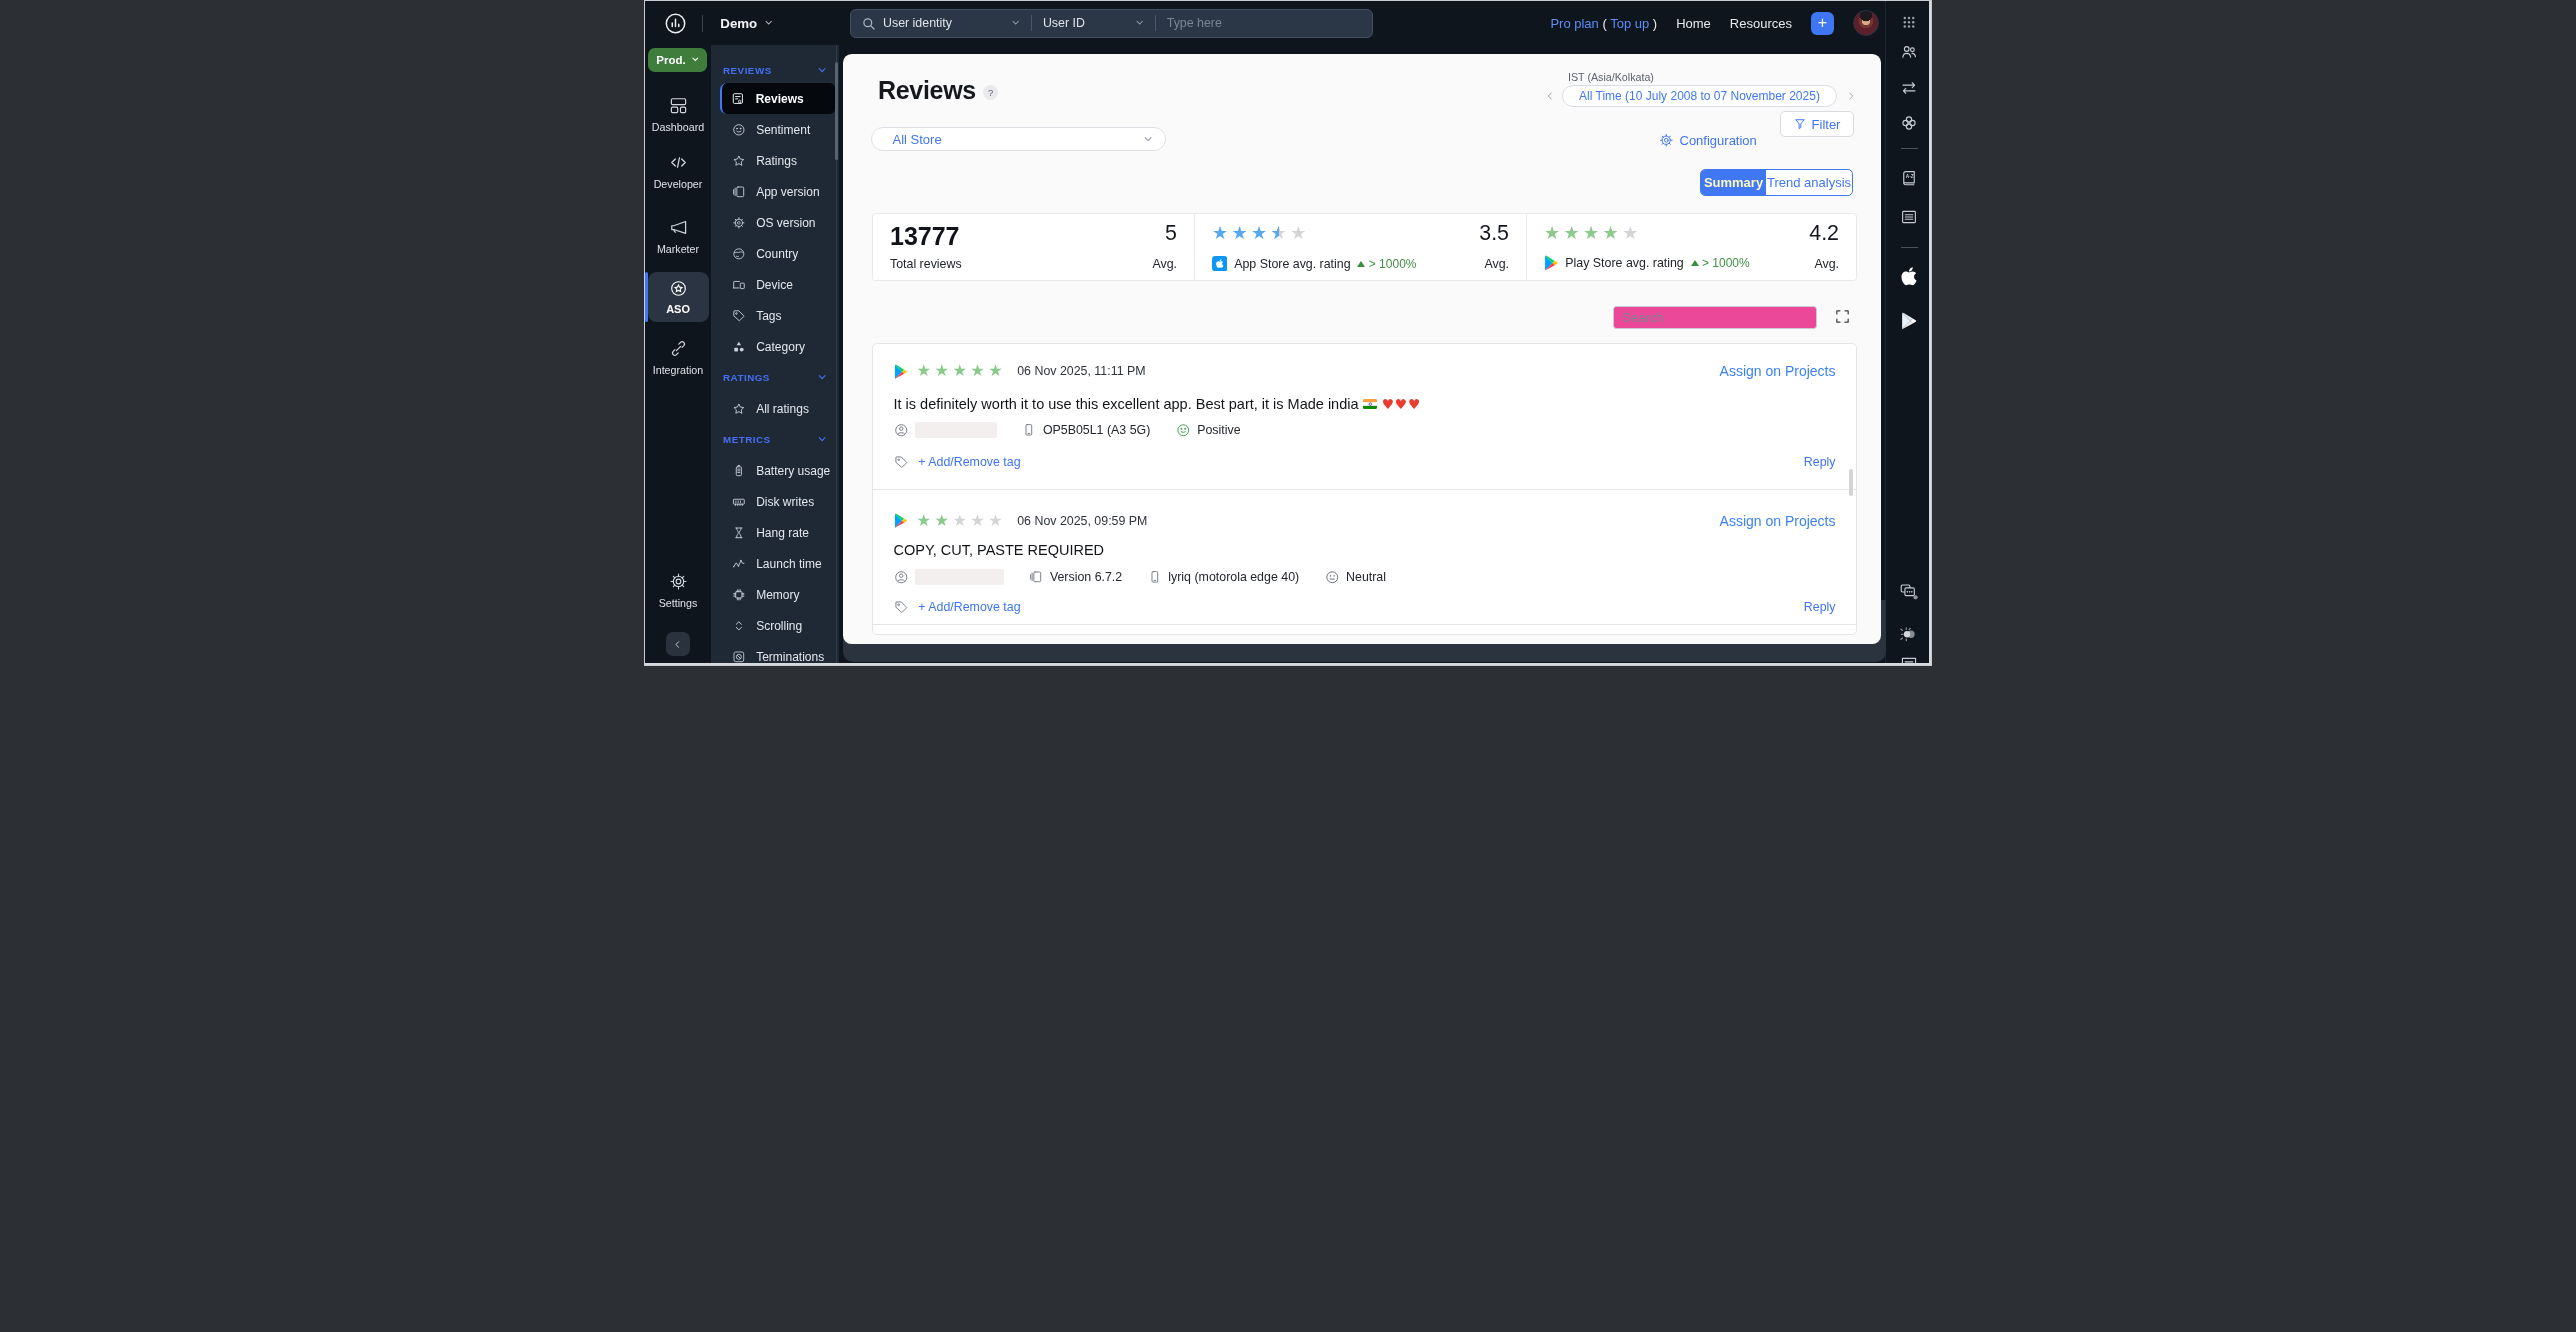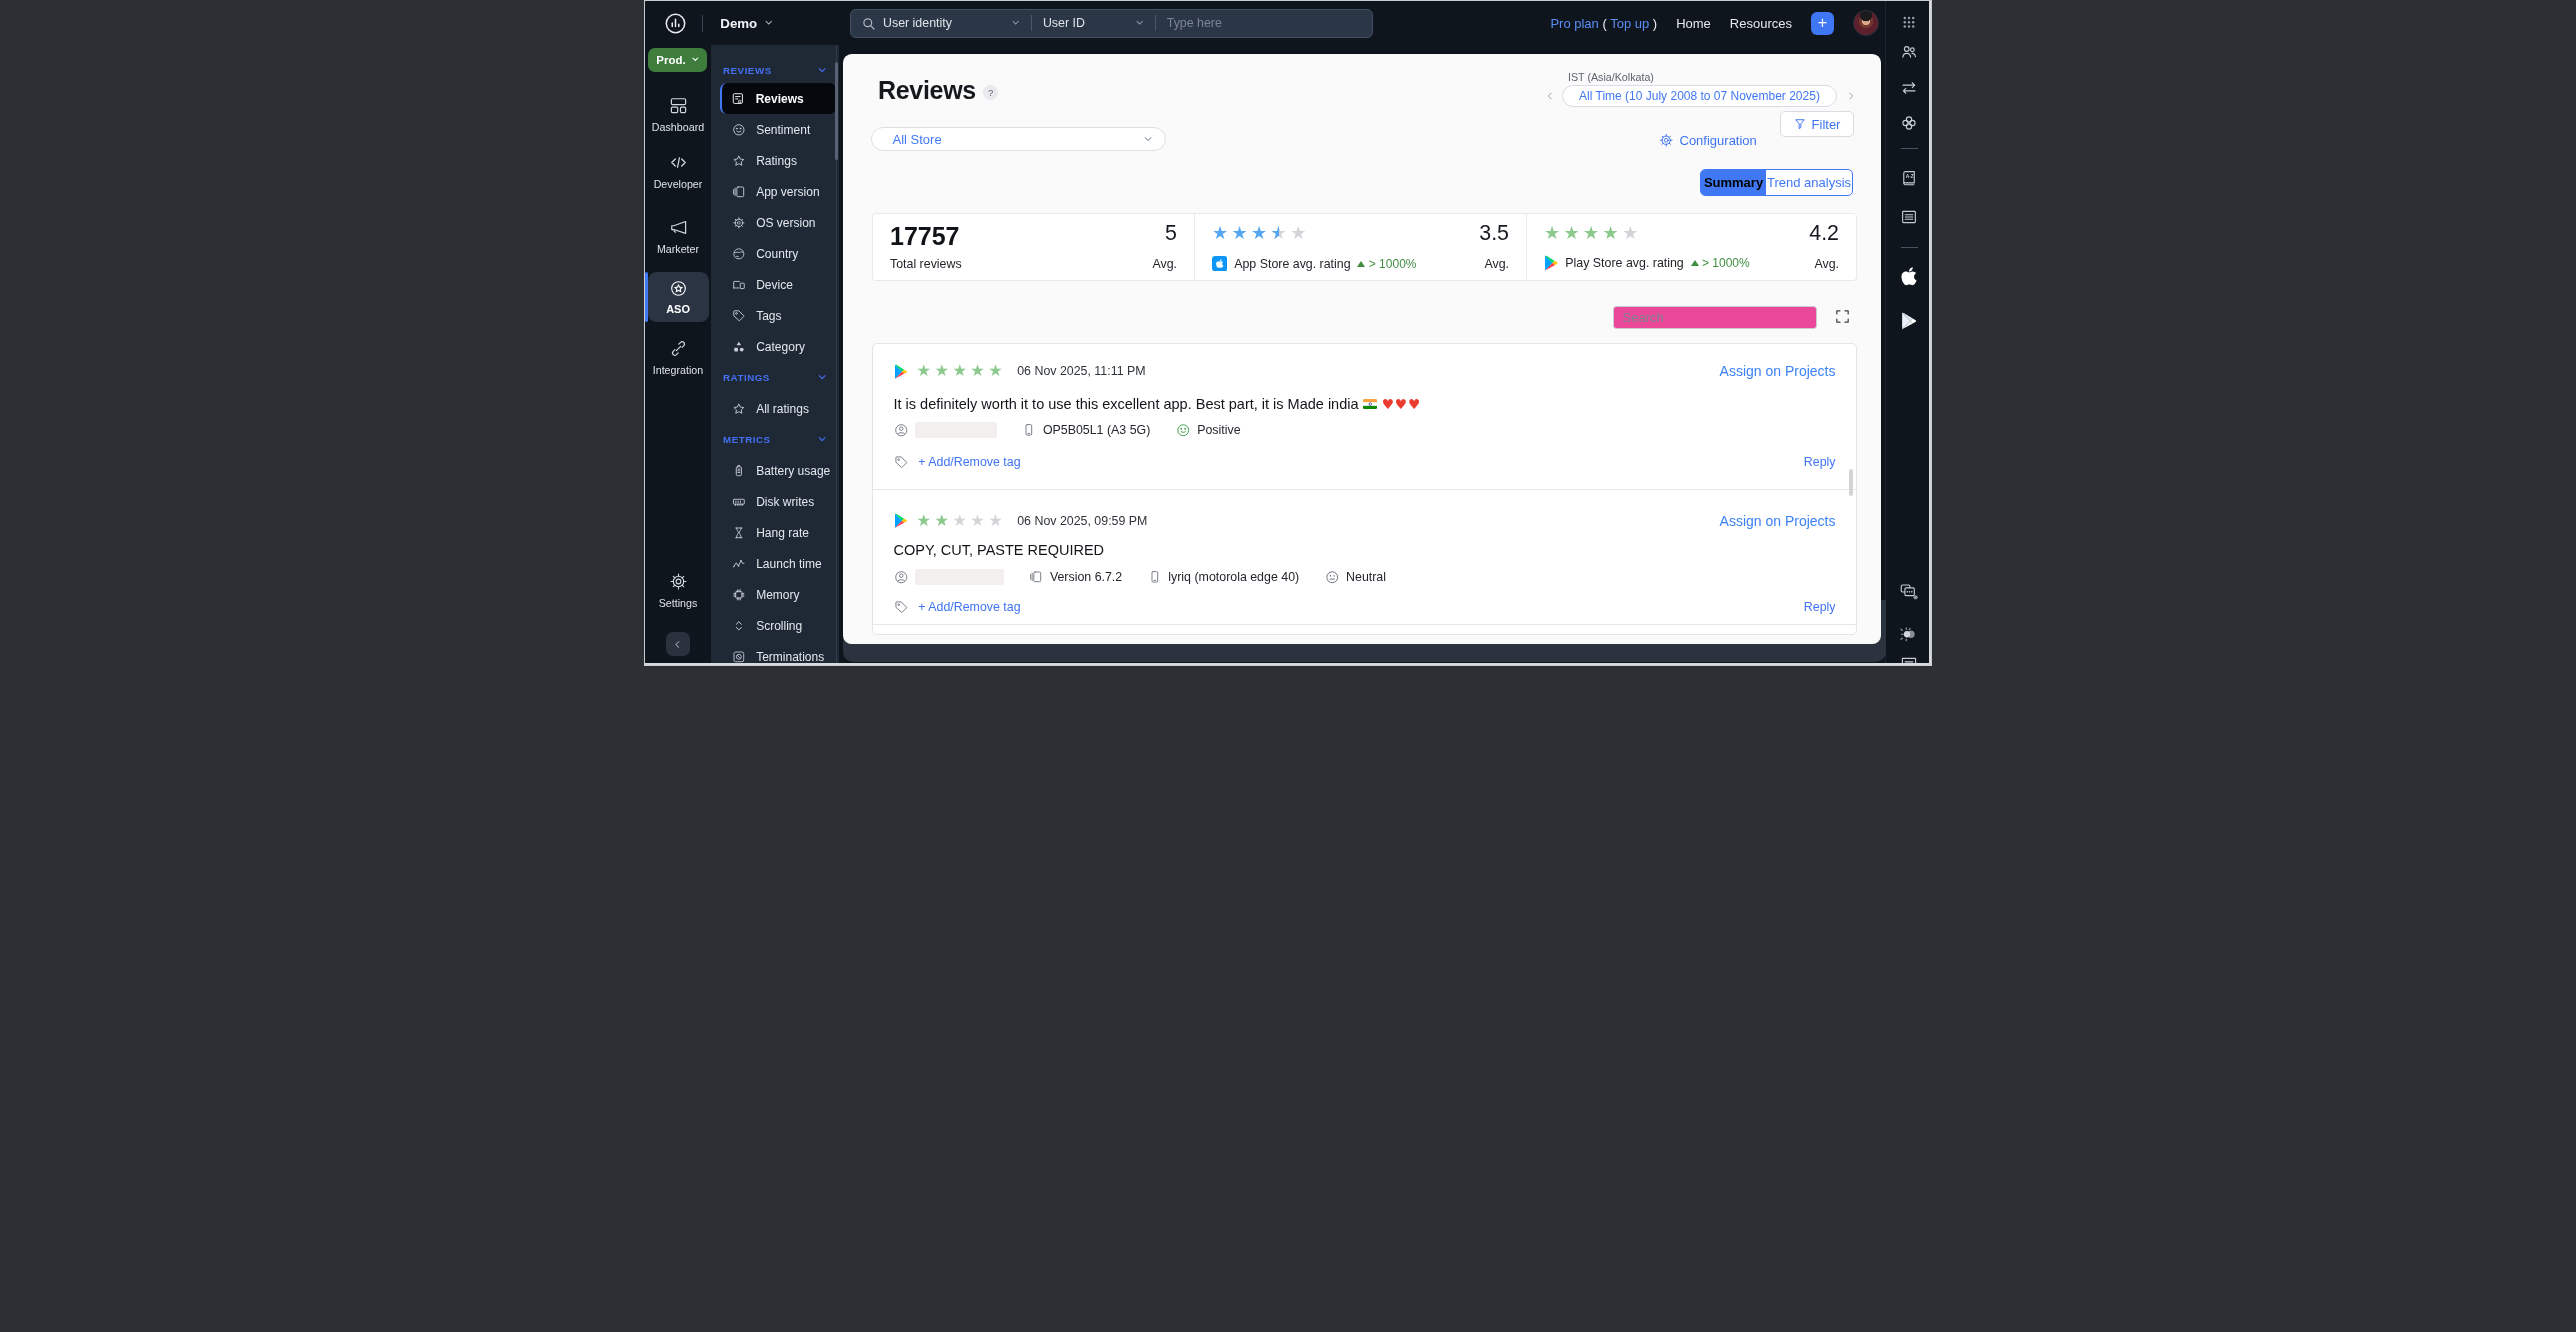--- a/index.html
+++ b/index.html
@@ -77,21 +77,21 @@
   .date-prev { position:absolute; left:701px; top:31px; width:15.4px; height:22px; color:#9aa3ae; display:flex; align-items:center; cursor:pointer; }
   .date-pill { position:absolute; left:719px; top:31px; width:275px; height:22px; background:#fff; border:0.9px solid #d9dce2; border-radius:11px; color:#4077f3; font-size:12px; display:flex; align-items:center; justify-content:center; cursor:pointer; }
   .date-next { position:absolute; left:1002px; top:31px; width:15.4px; height:22px; color:#9aa3ae; display:flex; align-items:center; cursor:pointer; }
   .store-pill { position:absolute; left:28px; top:73px; width:295px; height:24px; background:#fff; border:0.9px solid #dcdfe4; border-radius:12px; display:flex; align-items:center; padding:0 12px 0 20.5px; cursor:pointer; }
   .store-pill span { color:#4077f3; font-size:13px; }
   .store-pill .ic { margin-left:auto; color:#8d95a1; }
   .config-link { position:absolute; left:816px; top:75px; height:22px; display:flex; align-items:center; gap:6px; color:#3f74f2; font-size:13px; cursor:pointer; }
   .filter-btn { position:absolute; left:937px; top:57px; width:74px; height:26px; background:#fff; border:0.9px solid #d8dbe0; border-radius:5.1px; display:flex; align-items:center; justify-content:center; gap:6px; color:#3f74f2; font-size:13px; cursor:pointer; }
   .tabs { position:absolute; left:857px; top:115px; width:153px; height:26.5px; border:1.3px solid #4077f3; border-radius:5.1px; display:flex; overflow:hidden; background:#fff; }
   .tab { display:flex; align-items:center; justify-content:center; font-size:13px; cursor:pointer; }
-  .tab.active { width:65px; background:#4077f3; color:#000000; font-weight:bold; }
+  .tab.active { width:65px; background:#4077f3; color:#fef9c3; font-weight:bold; }
   .tab.idle { flex:1; color:#4077f3; }
 
   
   .stats { position:absolute; left:29px; top:159px; width:985px; height:68px; background:#fff; border:0.9px solid #e7e9ec; border-radius:3.4px; display:flex; }
   .stat-col { position:relative; padding:8.6px 17px; }
   .stat-col.c1 { width:322px; border-right:0.9px solid #ececef; }
   .stat-col.c2 { width:332px; border-right:0.9px solid #ececef; }
   .stat-col.c3 { flex:1; }
   .big-num { font-size:25px; font-weight:bold; color:#101318; line-height:27px; }
   .stat-label { position:absolute; left:17px; bottom:8.6px; font-size:12.4px; color:#22262c; display:flex; align-items:center; gap:6.8px; }
@@ -526,21 +526,21 @@
       <span>Filter</span>
     </button>
 
     <div class="tabs">
       <span class="tab active">Summary</span>
       <span class="tab idle">Trend analysis</span>
     </div>
 
     <div class="stats">
       <div class="stat-col c1">
-        <div class="big-num">17757</div>
+        <div class="big-num">13777</div>
         <div class="stat-label">Total reviews</div>
         <div class="avg-num">5</div>
         <div class="avg-label">Avg.</div>
       </div>
       <div class="stat-col c2">
         <div class="stars lg">
           <i class="st b">★</i>
             <i class="st b">★</i>
             <i class="st b">★</i>
             <i class="st half-b">★<em>★</em></i>

